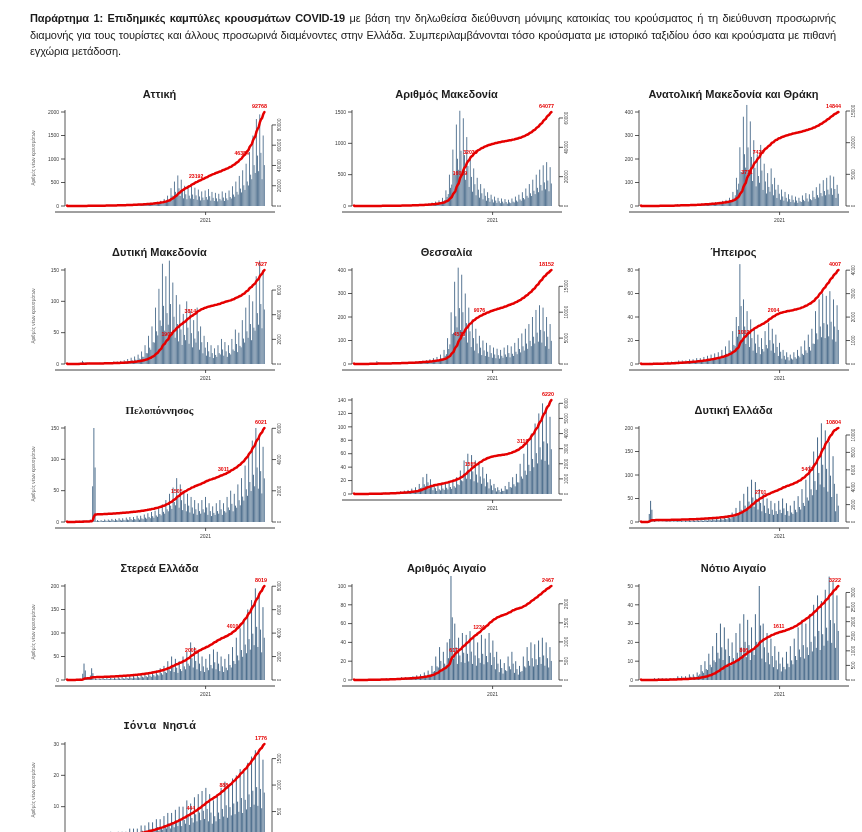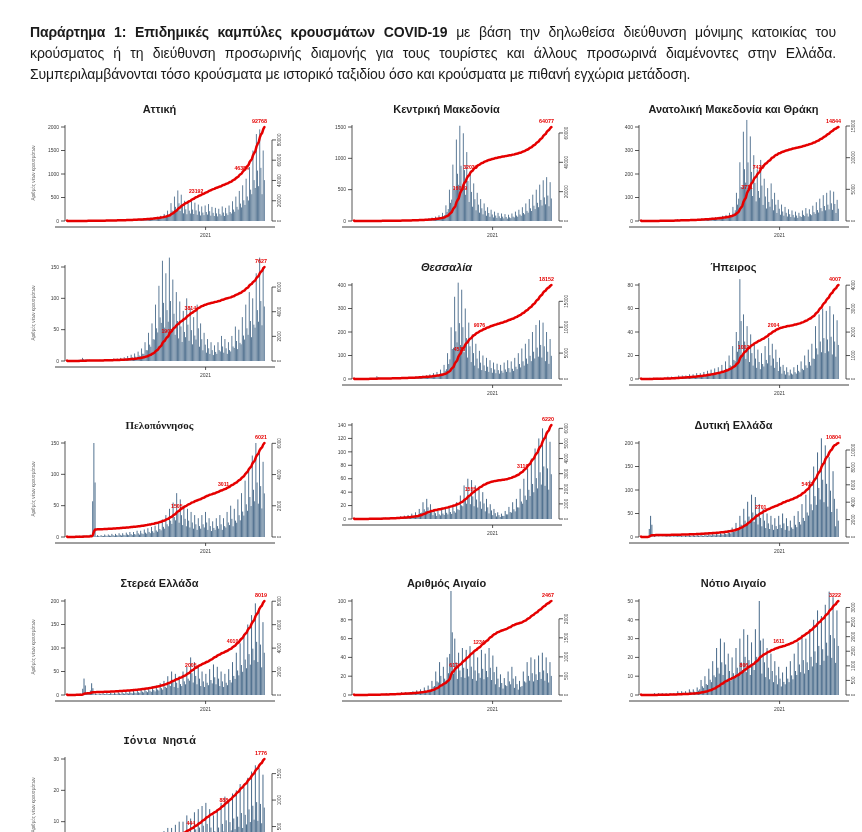--- a/index.html
+++ b/index.html
@@ -2,32 +2,32 @@
 <html><head>
 <meta charset="utf-8">
 <style>
   html,body{margin:0;padding:0;}
   body{
     width:862px;height:832px;overflow:hidden;background:#ffffff;
     font-family:"Liberation Sans", sans-serif;position:relative;
   }
   .page{padding:10px 26px 0 30px;}
   .header-par{
-    font-size:14px;line-height:1.5;color:#1a1a1a;text-align:justify;
-    margin:12px 0 14px 0;letter-spacing:-0.1px;
+    font-size:11px;line-height:1.5;color:#1a1a1a;text-align:justify;
+    margin:0 0 14px 0;letter-spacing:-0.1px;
   }
   .header-par .b{font-weight:bold;}
   .charts-grid{
     display:grid;grid-template-columns:repeat(3,287px);
     grid-auto-rows:158px;row-gap:0;column-gap:0;margin-left:-14px;
   }
   .chart-cell{width:287px;height:158px;position:relative;}
   .chart-title{
     text-align:center;font-size:11px;font-weight:bold;color:#1c1c1c;
-    height:16px;line-height:16px;margin-top:2px;
+    height:16px;line-height:16px;margin-top:12px;
   }
   svg{display:block;margin:0 auto;}
   svg text{font-family:"Liberation Sans", sans-serif;}
 </style>
 </head>
 <body>
 
 <div class="page">
   <p class="header-par">
     <span class="b">Παράρτημα 1: </span>
@@ -226,21 +226,21 @@
           <line x1="253" y1="43.20317350810624" x2="257" y2="43.20317350810624" stroke="#2b2b2b" stroke-width="0.8"></line>
           <text text-anchor="middle" font-size="4.6" fill="#3a3a3a" transform="translate(262 43.2) rotate(-90)">60000</text>
           <line x1="253" y1="22.93756467747498" x2="257" y2="22.93756467747498" stroke="#2b2b2b" stroke-width="0.8"></line>
           <text text-anchor="middle" font-size="4.6" fill="#3a3a3a" transform="translate(262 22.9) rotate(-90)">80000</text>
           <line x1="36" y1="110" x2="256" y2="110" stroke="#2b2b2b" stroke-width="0.9"></line>
           <line x1="186.6" y1="110" x2="186.6" y2="113" stroke="#2b2b2b" stroke-width="0.8"></line>
           <text x="186.6" y="120" text-anchor="middle" font-size="5" fill="#3a3a3a">2021</text>
         </svg>
       </div>
       <div class="chart-cell">
-        <div class="chart-title" style="color: rgb(28, 28, 28);">Κεντρική Μακεδονία</div>
+        <div class="chart-title" style="color: rgb(28, 28, 28);">Αριθμός Μακεδονία</div>
         <svg width="282" height="138" viewBox="0 0 282 138">
           <line x1="46" y1="8" x2="46" y2="104" stroke="#2b2b2b" stroke-width="0.8"></line>
           <line x1="42" y1="104" x2="46" y2="104" stroke="#2b2b2b" stroke-width="0.8"></line>
           <text x="40" y="105.7" text-anchor="end" font-size="5" fill="#3a3a3a">0</text>
           <line x1="42" y1="72.66666666666667" x2="46" y2="72.66666666666667" stroke="#2b2b2b" stroke-width="0.8"></line>
           <text x="40" y="74.36666666666667" text-anchor="end" font-size="5" fill="#3a3a3a">500</text>
           <line x1="42" y1="41.333333333333336" x2="46" y2="41.333333333333336" stroke="#2b2b2b" stroke-width="0.8"></line>
           <text x="40" y="43.03333333333334" text-anchor="end" font-size="5" fill="#3a3a3a">1000</text>
           <line x1="42" y1="10" x2="46" y2="10" stroke="#2b2b2b" stroke-width="0.8"></line>
           <text x="40" y="11.7" text-anchor="end" font-size="5" fill="#3a3a3a">1500</text>
@@ -603,20 +603,21 @@
           <line x1="253" y1="40.67475074104015" x2="257" y2="40.67475074104015" stroke="#2b2b2b" stroke-width="0.8"></line>
           <text text-anchor="middle" font-size="4.6" fill="#3a3a3a" transform="translate(262 40.7) rotate(-90)">10000</text>
           <line x1="253" y1="9.012126111560221" x2="257" y2="9.012126111560221" stroke="#2b2b2b" stroke-width="0.8"></line>
           <text text-anchor="middle" font-size="4.6" fill="#3a3a3a" transform="translate(262 9.0) rotate(-90)">15000</text>
           <line x1="36" y1="110" x2="256" y2="110" stroke="#2b2b2b" stroke-width="0.9"></line>
           <line x1="186.6" y1="110" x2="186.6" y2="113" stroke="#2b2b2b" stroke-width="0.8"></line>
           <text x="186.6" y="120" text-anchor="middle" font-size="5" fill="#3a3a3a">2021</text>
         </svg>
       </div>
       <div class="chart-cell">
+        <div class="chart-title" style="color: rgb(28, 28, 28);">Δυτική Μακεδονία</div>
         <svg width="282" height="138" viewBox="0 0 282 138">
           <line x1="46" y1="8" x2="46" y2="104" stroke="#2b2b2b" stroke-width="0.8"></line>
           <line x1="42" y1="104" x2="46" y2="104" stroke="#2b2b2b" stroke-width="0.8"></line>
           <text x="40" y="105.7" text-anchor="end" font-size="5" fill="#3a3a3a">0</text>
           <line x1="42" y1="72.66666666666667" x2="46" y2="72.66666666666667" stroke="#2b2b2b" stroke-width="0.8"></line>
           <text x="40" y="74.36666666666667" text-anchor="end" font-size="5" fill="#3a3a3a">50</text>
           <line x1="42" y1="41.333333333333336" x2="46" y2="41.333333333333336" stroke="#2b2b2b" stroke-width="0.8"></line>
           <text x="40" y="43.03333333333334" text-anchor="end" font-size="5" fill="#3a3a3a">100</text>
           <line x1="42" y1="10" x2="46" y2="10" stroke="#2b2b2b" stroke-width="0.8"></line>
           <text x="40" y="11.7" text-anchor="end" font-size="5" fill="#3a3a3a">150</text>
@@ -803,21 +804,21 @@
           <line x1="253" y1="54.7014553559722" x2="257" y2="54.7014553559722" stroke="#2b2b2b" stroke-width="0.8"></line>
           <text text-anchor="middle" font-size="4.6" fill="#3a3a3a" transform="translate(262 54.7) rotate(-90)">4000</text>
           <line x1="253" y1="30.0521830339583" x2="257" y2="30.0521830339583" stroke="#2b2b2b" stroke-width="0.8"></line>
           <text text-anchor="middle" font-size="4.6" fill="#3a3a3a" transform="translate(262 30.1) rotate(-90)">6000</text>
           <line x1="36" y1="110" x2="256" y2="110" stroke="#2b2b2b" stroke-width="0.9"></line>
           <line x1="186.6" y1="110" x2="186.6" y2="113" stroke="#2b2b2b" stroke-width="0.8"></line>
           <text x="186.6" y="120" text-anchor="middle" font-size="5" fill="#3a3a3a">2021</text>
         </svg>
       </div>
       <div class="chart-cell">
-        <div class="chart-title" style="color: rgb(28, 28, 28); font-style: italic;">Θεσσαλία</div>
+        <div class="chart-title" style="color: rgb(28, 28, 28);">Θεσσαλία</div>
         <svg width="282" height="138" viewBox="0 0 282 138">
           <line x1="46" y1="8" x2="46" y2="104" stroke="#2b2b2b" stroke-width="0.8"></line>
           <line x1="42" y1="104" x2="46" y2="104" stroke="#2b2b2b" stroke-width="0.8"></line>
           <text x="40" y="105.7" text-anchor="end" font-size="5" fill="#3a3a3a">0</text>
           <line x1="42" y1="80.5" x2="46" y2="80.5" stroke="#2b2b2b" stroke-width="0.8"></line>
           <text x="40" y="82.2" text-anchor="end" font-size="5" fill="#3a3a3a">100</text>
           <line x1="42" y1="57" x2="46" y2="57" stroke="#2b2b2b" stroke-width="0.8"></line>
           <text x="40" y="58.7" text-anchor="end" font-size="5" fill="#3a3a3a">200</text>
           <line x1="42" y1="33.5" x2="46" y2="33.5" stroke="#2b2b2b" stroke-width="0.8"></line>
           <text x="40" y="35.2" text-anchor="end" font-size="5" fill="#3a3a3a">300</text>

